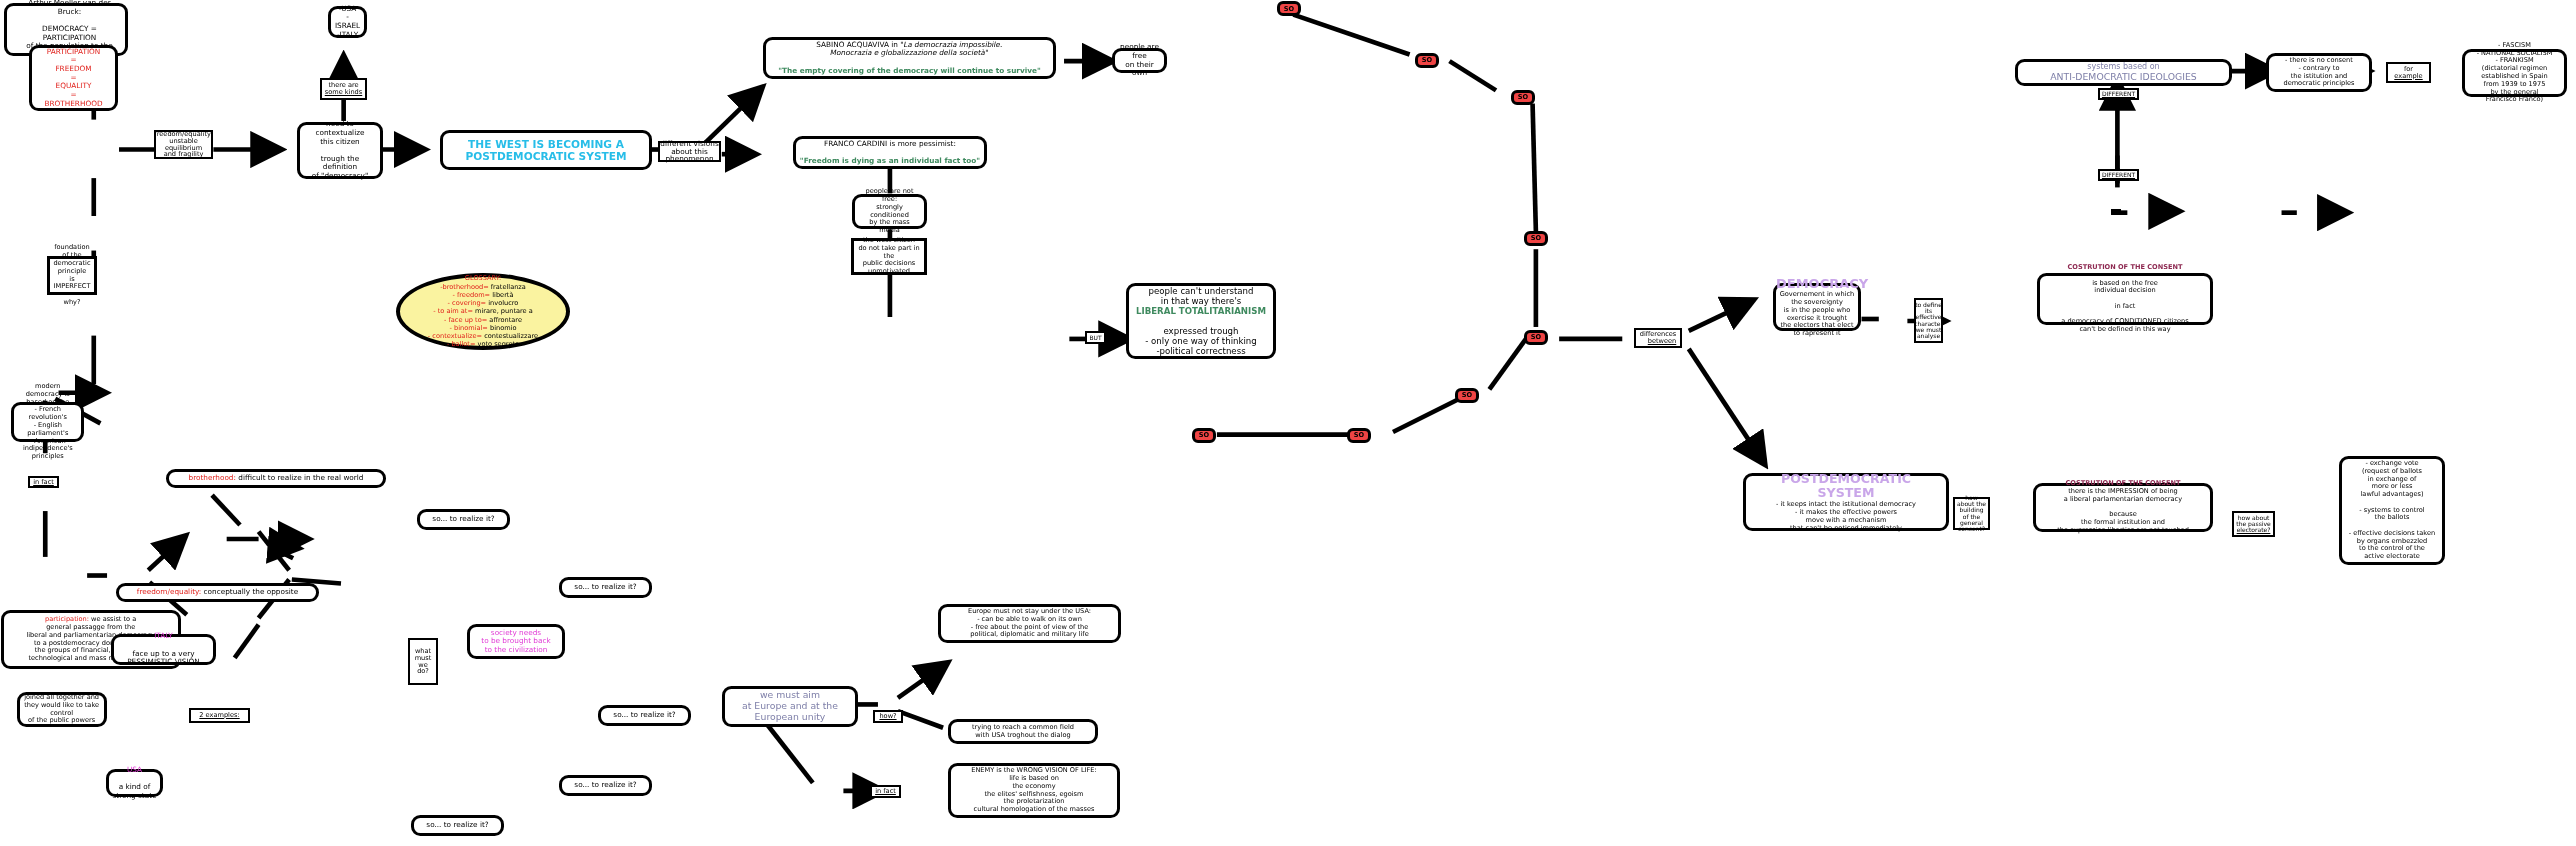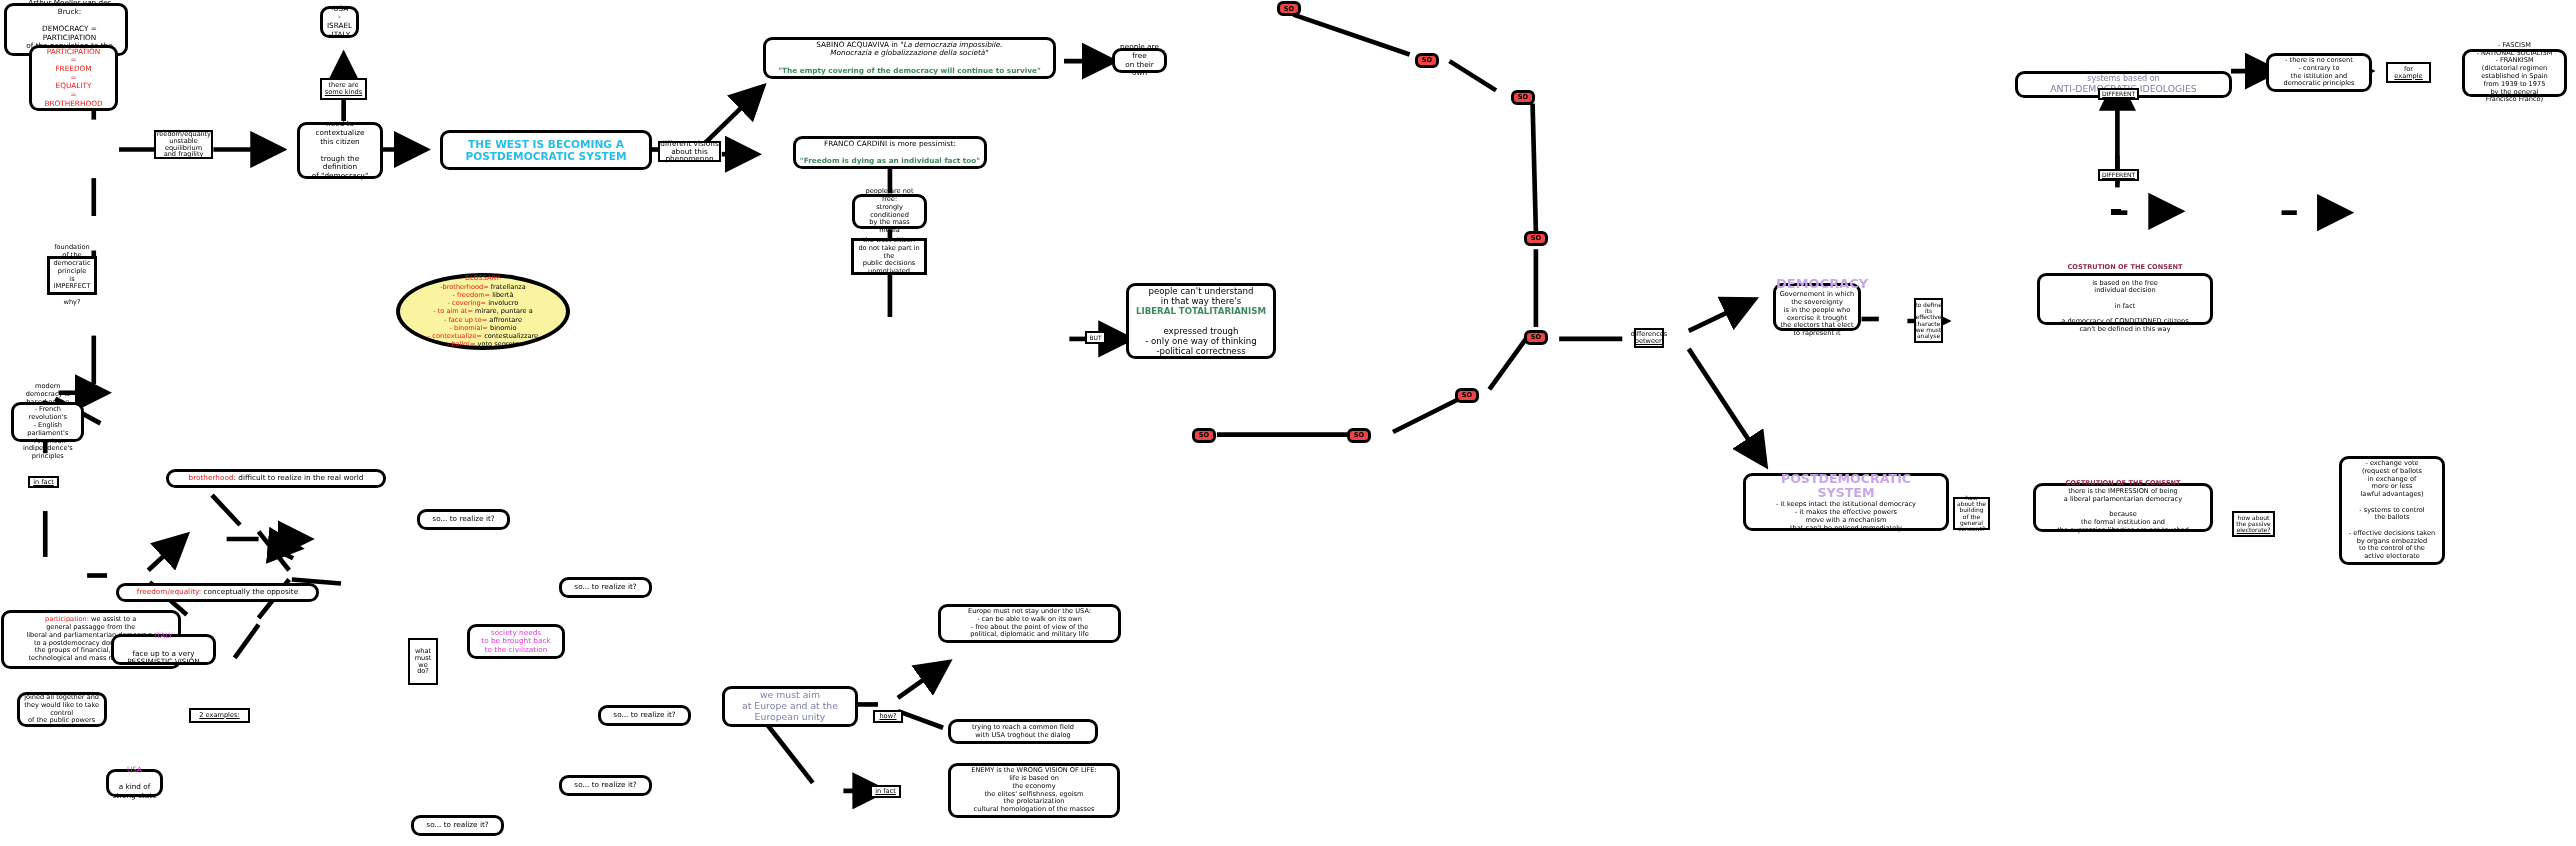--- a/index.html
+++ b/index.html
@@ -243,21 +243,21 @@
     </span>
   </div>
 
   <div class="linklabel fs10" style="left:320px;top:78px;width:47px;height:22px;">
     <span class="txt">
       <span>there are</span><br>
       <span class="u">some kinds</span>
     </span>
   </div>
 
-  <div class="node rounded fs11" style="left:320px;top:6px;width:39px;height:32px;justify-content:center;">
+  <div class="node rounded fs11" style="left:328px;top:6px;width:39px;height:32px;justify-content:center;">
     <span class="txt">
       <span>-USA</span><br>
       <span>-ISRAEL</span><br>
       <span>-ITALY</span>
     </span>
   </div>
 
   <div class="node rounded fs15" style="left:440px;top:130px;width:212px;height:40px;font-size:10.6px;">
     <span class="txt cyan">
       <span>THE WEST IS BECOMING A</span><br>
@@ -502,21 +502,21 @@
   <div class="so fs10" style="left:1455px;top:388px;width:24px;height:14.6px;">
     <span>SO</span>
     </div>
   <div class="so fs10" style="left:1347px;top:428px;width:24px;height:14.6px;">
     <span>SO</span>
     </div>
   <div class="so fs10" style="left:1192px;top:428px;width:24px;height:14.6px;">
     <span>SO</span>
     </div>
 
-  <div class="linklabel fs10" style="left:1634px;top:328px;width:30px;height:20px;">
+  <div class="linklabel fs10" style="left:1634px;top:328px;width:48px;height:20px;text-align:right;">
     <span class="txt">
       <span>differences</span><br>
       <span class="u">between</span>
     </span>
   </div>
 
   <div class="node rounded fs10" style="left:1773px;top:283px;width:88px;height:48px;">
     <span class="txt">
       <span class="violet" style="font-size:13px;">DEMOCRACY</span><br>
       <span>Governement in which</span><br>
@@ -550,21 +550,21 @@
   </div>
 
   <div class="linklabel fs9" style="left:2098px;top:88px;width:41px;height:12px;">
     <span class="txt u">DIFFERENT</span>
   </div>
 
   <div class="linklabel fs9" style="left:2098px;top:169px;width:41px;height:12px;">
     <span class="txt u">DIFFERENT</span>
   </div>
 
-  <div class="node rounded fs12" style="left:2015px;top:71px;width:217px;height:26.6px;">
+  <div class="node rounded fs12" style="left:2015px;top:59px;width:217px;height:26.6px;">
     <span class="txt slate">
       <span>systems based on</span><br>
       <span style="font-size:9.3px;">ANTI-DEMOCRATIC IDEOLOGIES</span>
     </span>
   </div>
 
   <div class="node rounded fs10" style="left:2266px;top:53px;width:106px;height:39px;">
     <span class="txt">
       <span>- there is no consent</span><br>
       <span>- contrary to</span><br>

